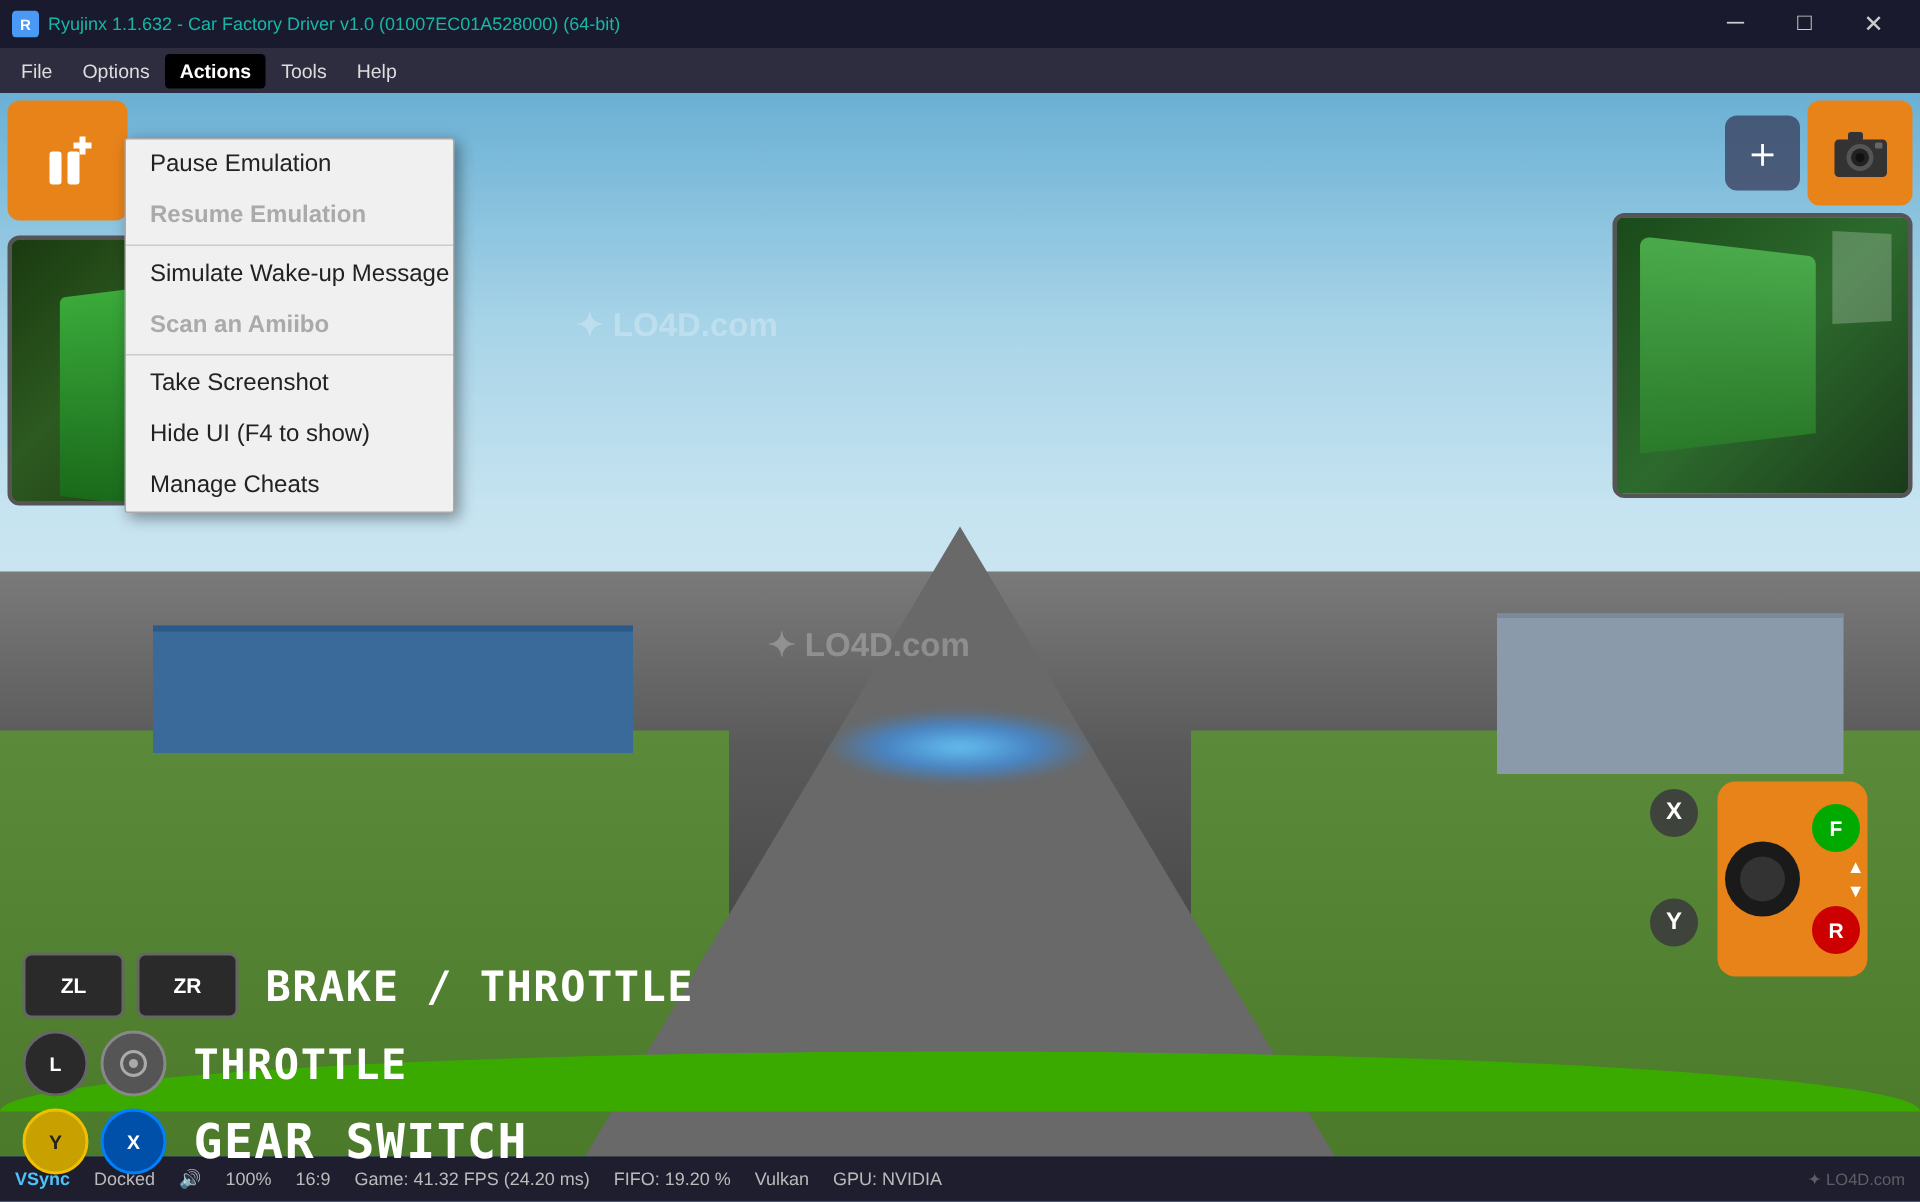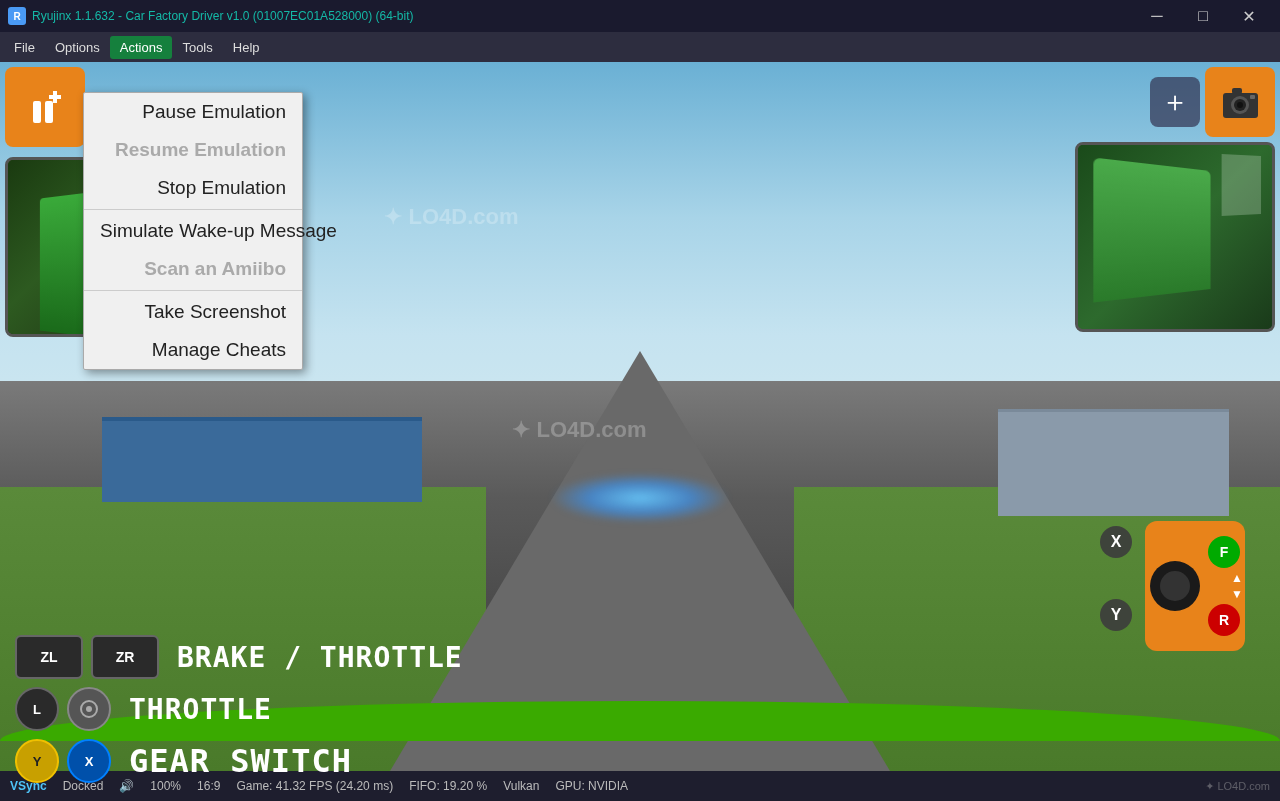--- a/index.html
+++ b/index.html
@@ -51,22 +51,23 @@
       z-index: 100;
     }
     .menu-item {
       padding: 4px 10px;
       color: #ddd;
       font-size: 13px;
       cursor: pointer;
       border-radius: 3px;
     }
     .menu-item.active {
-      background: #15803d;
-      color: white;
+      background: #000000;
+      color: white;
+      font-weight: bold;
     }
 
     
     #game-viewport {
       position: absolute;
       top: 62px;
       left: 0;
       right: 0;
       bottom: 30px;
       overflow: hidden;
@@ -391,25 +392,24 @@
       width: 220px;
       background: #f0f0f0;
       border: 1px solid #aaa;
       box-shadow: 3px 3px 10px rgba(0,0,0,0.4);
       z-index: 200;
       border-radius: 2px;
     }
 
     .dropdown-item {
       padding: 8px 16px;
-      font-size: 19px;
+      font-size: 16px;
       color: #222;
       cursor: pointer;
       white-space: nowrap;
-      text-align: right;
     }
     .dropdown-item.disabled {
       color: #aaa;
       cursor: default;
       font-weight: bold;
     }
     .dropdown-divider {
       height: 1px;
       background: #ccc;
       margin: 2px 0;
@@ -645,26 +645,26 @@
     <div class="btn-circle blue-btn">
         <span>X</span>
       </div>
     <span class="hud-label" style="font-size:32px;color:white;font-family:monospace;letter-spacing:1px;">GEAR SWITCH</span>
   </div>
 </div>
 
 <div id="dropdown-menu">
   <div class="dropdown-item">Pause Emulation</div>
   <div class="dropdown-item disabled">Resume Emulation</div>
-  <div class="dropdown-item">Stop Emulation</div>
   <div class="dropdown-divider"></div>
   <div class="dropdown-item">Simulate Wake-up Message</div>
   <div class="dropdown-item disabled">Scan an Amiibo</div>
   <div class="dropdown-divider"></div>
   <div class="dropdown-item">Take Screenshot</div>
+  <div class="dropdown-item">Hide UI (F4 to show)</div>
   <div class="dropdown-item">Manage Cheats</div>
 </div>
 
 <div id="statusbar">
   <span class="status-item status-vsync">VSync</span>
   <span class="status-item">Docked</span>
   <span class="status-item">🔊</span>
   <span class="status-item">100%</span>
   <span class="status-item">16:9</span>
   <span class="status-item">Game: 41.32 FPS (24.20 ms)</span>

